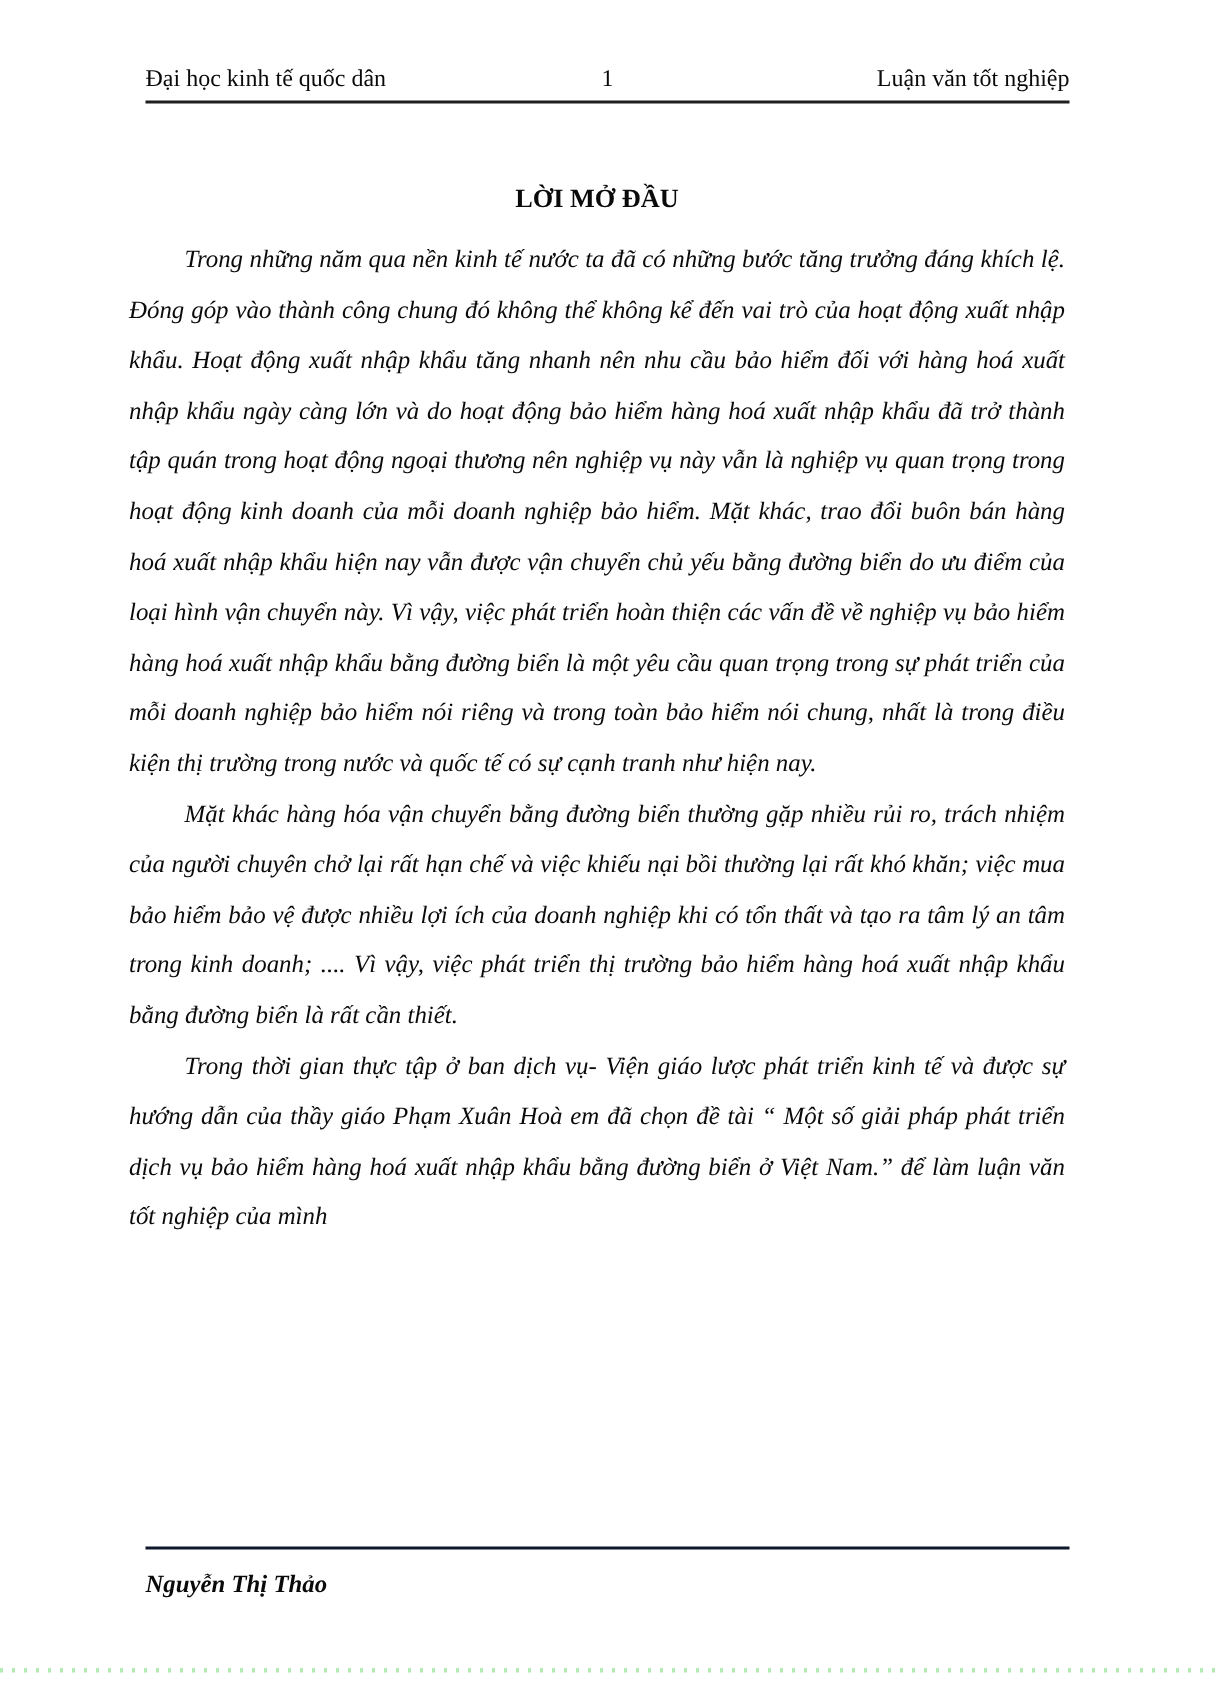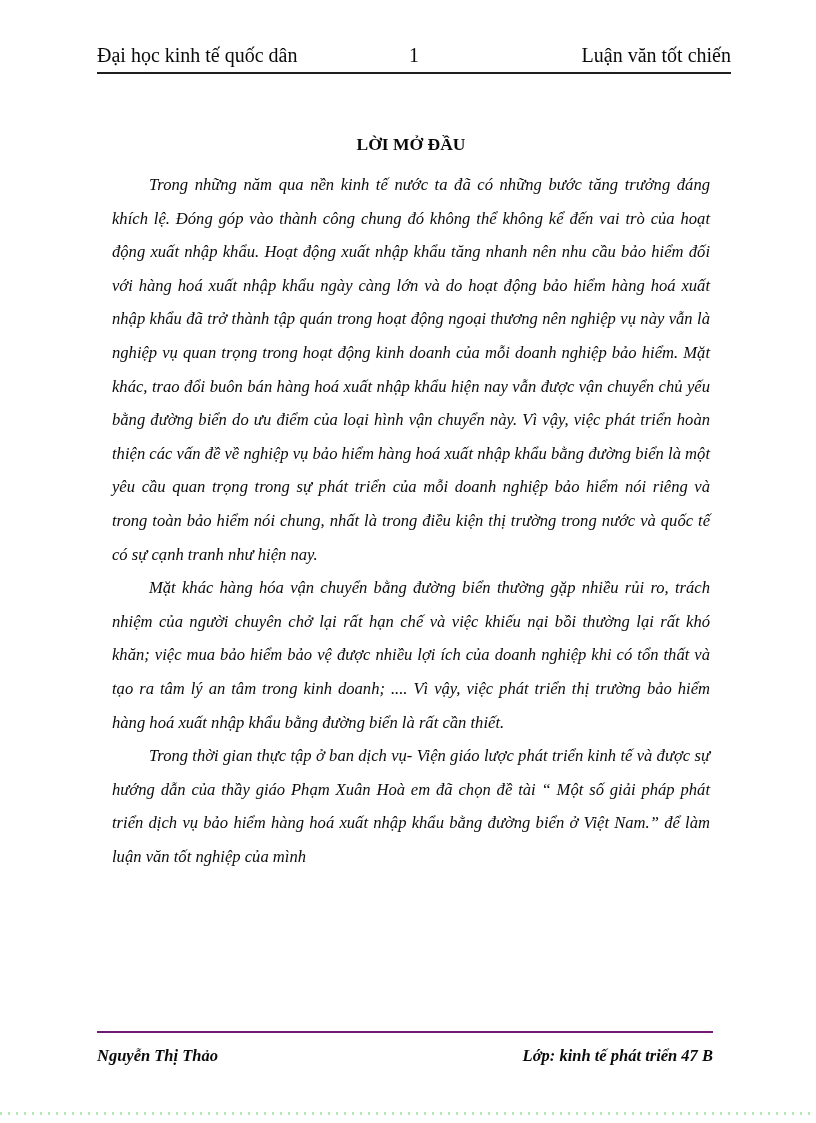--- a/index.html
+++ b/index.html
@@ -14,39 +14,38 @@
     background: #ffffff;
     font-family: "Liberation Serif", "DejaVu Serif", serif;
     color: #0a0a0a;
     overflow: hidden;
   }
 
   
   .header {
     position: absolute;
     left: 97px;
-    right: 85px;
+    right: 103px;
     top: 44px;
     display: flex;
     align-items: baseline;
-    font-size: 20px;
+    font-size: 16px;
     border-bottom: 2px solid #1f1f1f;
     padding-bottom: 5px;
   }
   .header .h-left   { flex: 1; text-align: left; }
   .header .h-center { flex: 0 0 auto; text-align: center; }
   .header .h-right  { flex: 1; text-align: right; }
 
   
   .content {
     position: absolute;
-    left: 112px;
+    left: 86px;
     right: 106px;
     top: 118px;
-    margin-top: 12px;
   }
   .doc-title {
     font-size: 17.5px;
     font-weight: bold;
     text-align: center;
     margin: 0 0 10px 0;
     line-height: 28px;
   }
   .para {
     margin: 0;
@@ -56,21 +55,21 @@
     text-indent: 37px;
     font-style: italic;
   }
 
   
   .footer {
     position: absolute;
     left: 97px;
     right: 103px;
     top: 1031px;
-    border-top: 2px solid #701a75;
+    border-top: 2px solid #0f172a;
     padding-top: 13px;
     display: flex;
     justify-content: space-between;
     align-items: baseline;
     font-size: 16.5px;
     font-style: italic;
     font-weight: bold;
   }
 
   
@@ -88,30 +87,29 @@
   }
 </style>
 </head>
 <body>
 
 <div class="page">
 
   <div class="header">
     <span class="h-left">Đại học kinh tế quốc dân</span>
     <span class="h-center">1</span>
-    <span class="h-right">Luận văn tốt chiến</span>
+    <span class="h-right">Luận văn tốt nghiệp</span>
   </div>
 
   <div class="content">
     <h1 class="doc-title">LỜI MỞ ĐẦU</h1>
     <p class="para">Trong những năm qua nền kinh tế nước ta đã có những bước tăng trưởng đáng khích lệ. Đóng góp vào thành công chung đó không thể không kể đến vai trò của hoạt động xuất nhập khẩu. Hoạt động xuất nhập khẩu tăng nhanh nên nhu cầu bảo hiểm  đối với hàng hoá xuất nhập khẩu ngày càng lớn và do hoạt động bảo hiểm hàng hoá xuất nhập khẩu đã trở thành tập quán trong hoạt động ngoại thương nên nghiệp vụ này vẫn là nghiệp vụ quan trọng trong hoạt động kinh doanh của mỗi doanh nghiệp bảo hiểm. Mặt khác, trao đổi buôn bán hàng hoá xuất nhập khẩu hiện nay vẫn được vận chuyển chủ yếu bằng đường biển do ưu điểm của loại hình vận chuyển này. Vì vậy, việc phát triển hoàn thiện các vấn đề về nghiệp vụ bảo hiểm hàng hoá xuất nhập khẩu bằng đường biển là một yêu cầu quan trọng trong sự phát triển của mỗi doanh nghiệp bảo hiểm nói riêng và trong toàn bảo hiểm nói chung, nhất là trong điều kiện thị trường trong nước và quốc tế có sự cạnh tranh như hiện nay.</p>
     <p class="para">Mặt khác hàng hóa vận chuyển bằng đường biển thường gặp nhiều rủi ro, trách nhiệm  của người chuyên chở lại rất hạn chế và việc khiếu nại bồi thường lại rất khó khăn; việc mua bảo hiểm bảo vệ được nhiều lợi ích của doanh nghiệp khi có tổn thất và tạo ra tâm lý an tâm trong kinh doanh; .... Vì vậy, việc phát triển thị trường bảo hiểm  hàng hoá xuất nhập khẩu bằng đường biển là rất cần thiết.</p>
     <p class="para">Trong thời gian thực tập ở ban dịch vụ- Viện giáo lược phát triển kinh tế và được sự hướng dẫn của thầy giáo Phạm Xuân Hoà em đã chọn đề tài “ Một số giải pháp phát triển  dịch vụ bảo hiểm  hàng hoá xuất nhập khẩu bằng đường biển ở Việt Nam.” để  làm luận văn tốt nghiệp  của mình</p>
   </div>
 
   <div class="footer">
     <span>Nguyễn Thị Thảo</span>
-    <span>Lớp: kinh tế phát triển 47 B</span>
   </div>
 
   <div class="bottom-dots"></div>
 
 </div>
 
 </body></html>

